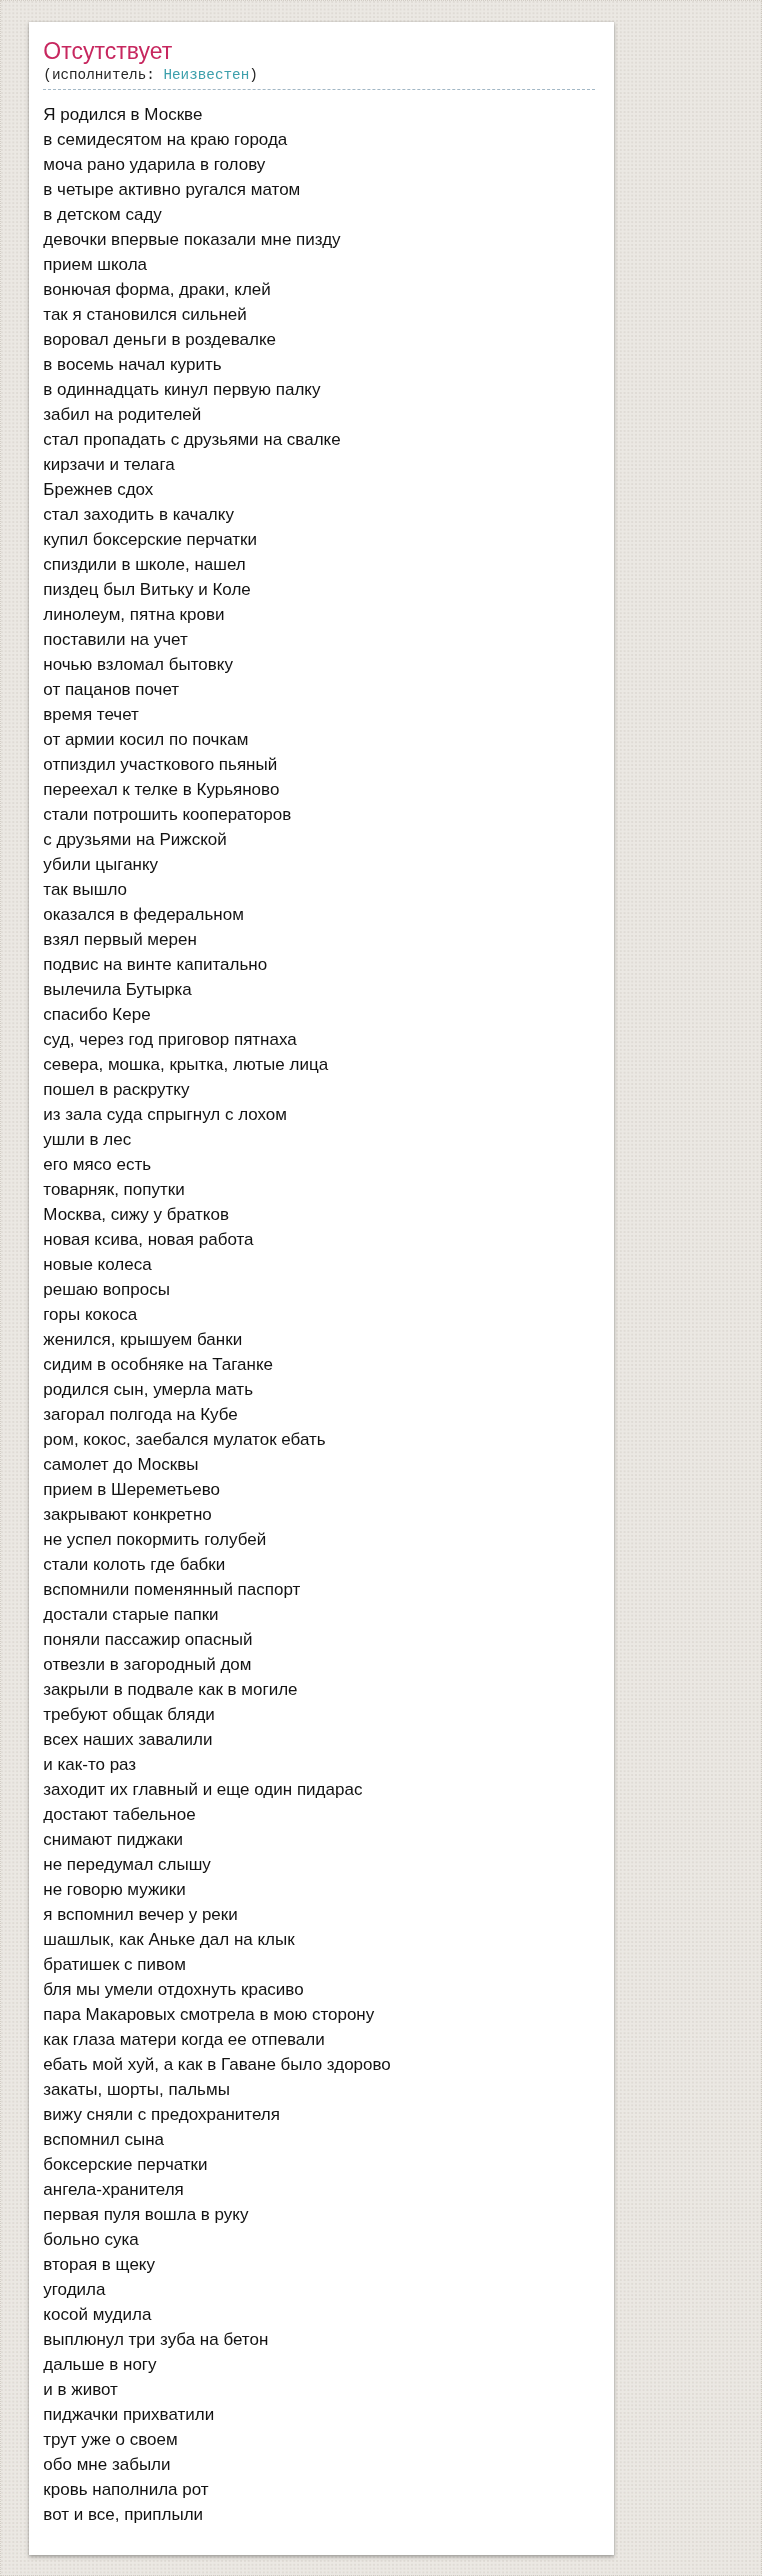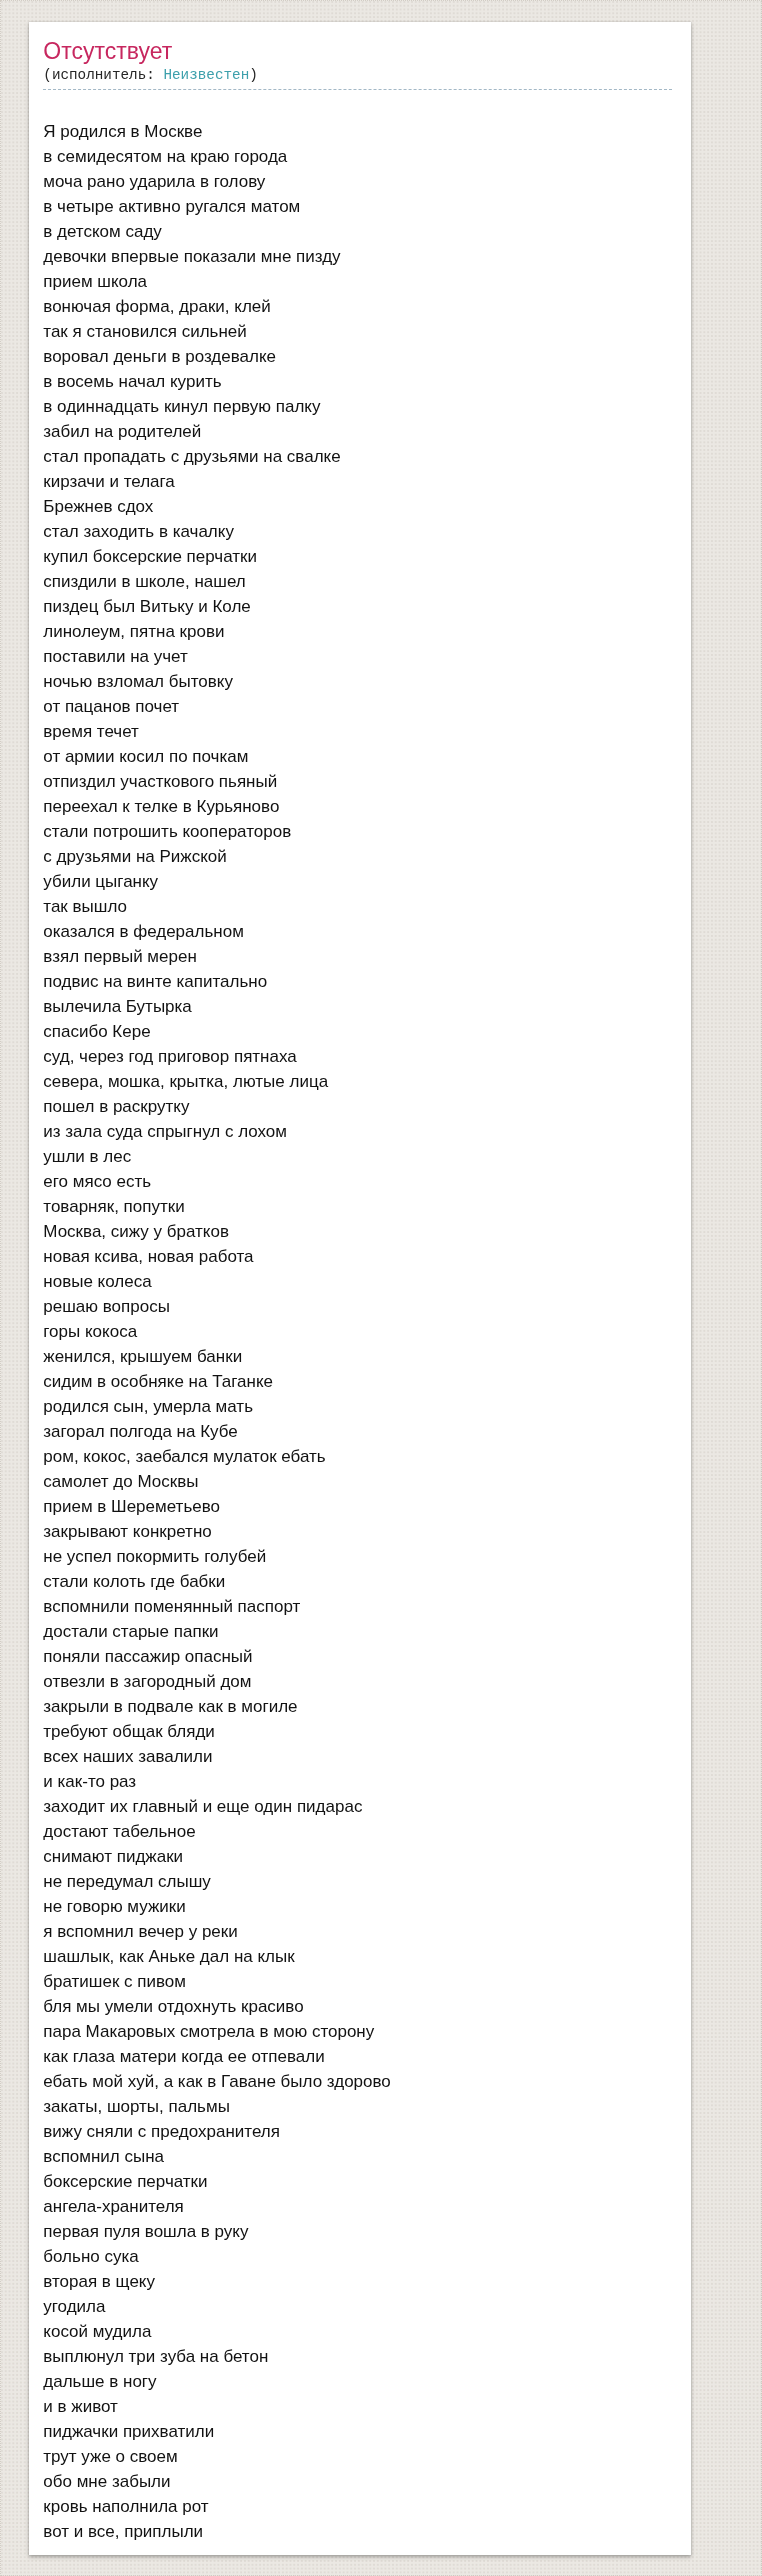--- a/index.html
+++ b/index.html
@@ -16,21 +16,21 @@
   .frame {
     position: absolute;
     inset: 0;
     box-sizing: border-box;
     border: 1.9px dotted rgba(190,183,173,0.55);
   }
   .card {
     position: absolute;
     left: 28px;
     top: 21px;
-    width: 662px;
+    width: 585px;
     height: 2533px;
     box-sizing: border-box;
     background: var(--card, #ffffff);
     box-shadow: 0 1.9px 3.8px rgba(0,0,0,0.30), 0 0 1px rgba(0,0,0,0.25);
     padding: 16px 19px 0 14.3px;
   }
   .song-header {
     border-bottom: 1px dashed var(--divider, #a3b8c6);
     padding-bottom: 4.8px;
   }
@@ -47,21 +47,21 @@
     line-height: 18px;
     color: #262626;
     font-family: Liberation Mono, monospace;
   }
   .artist-link {
     color: var(--artist_link, #3da0ac);
     text-decoration: none;
     cursor: pointer;
   }
   .lyrics {
-    margin-top: 29px;
+    margin-top: 12px;
     padding-bottom: 25px;
     font-size: 17px;
     line-height: 25px;
     color: var(--text, #121212);
   }
   .lyric-line { white-space: pre-wrap; }
 </style>
 </head>
 <body>
 

